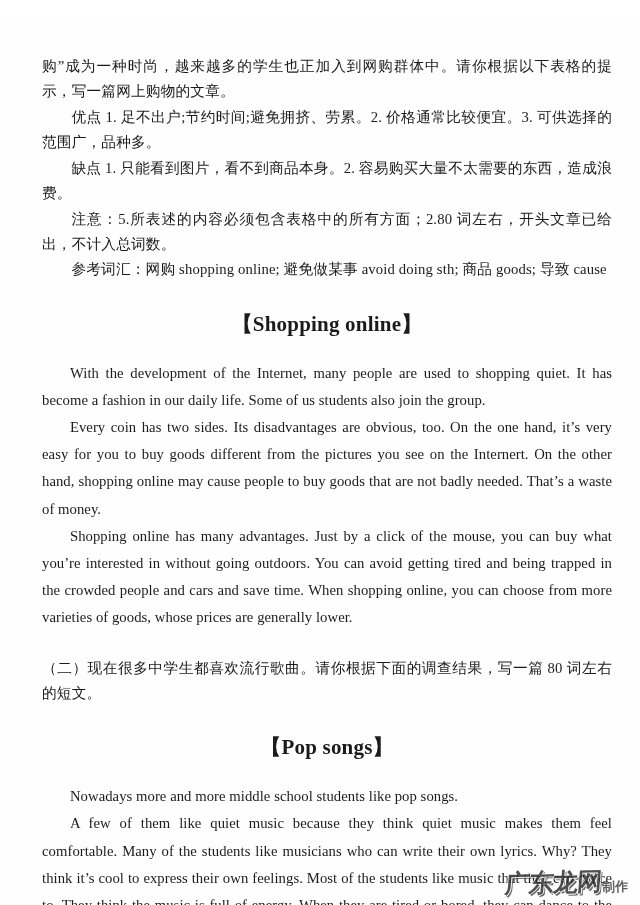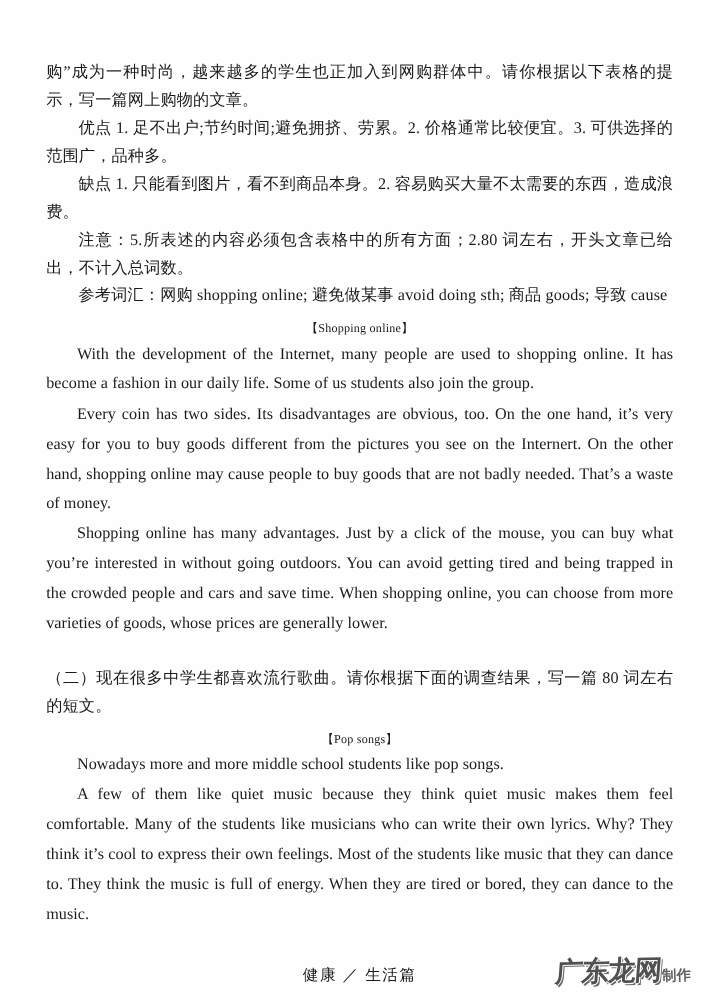--- a/index.html
+++ b/index.html
@@ -43,25 +43,25 @@
   }
   .para.en {
     font-size: 14.7px;
     line-height: 1.85;
     letter-spacing: 0.05px;
   }
   .para.en.indent {
     text-indent: 1.9em;
   }
   .centered-title {
-    margin: 0;
+    margin: 16px;
     text-align: center;
-    font-size: 11px;
+    font-size: 21px;
     line-height: 1.85;
-    font-weight: 400;
+    font-weight: 700;
     letter-spacing: 0.2px;
   }
   .section-header {
     margin: 0;
     text-align: center;
     font-size: 14.2px;
     line-height: 1.8;
     letter-spacing: 1.4px;
   }
   .gap-sm { height: 6px; }
@@ -107,21 +107,21 @@
   <p class="para cn">购”成为一种时尚，越来越多的学生也正加入到网购群体中。请你根据以下表格的提示，写一篇网上购物的文章。</p>
   <p class="para cn indent">优点 1. 足不出户;节约时间;避免拥挤、劳累。2. 价格通常比较便宜。3. 可供选择的范围广，品种多。</p>
   <p class="para cn indent">缺点 1. 只能看到图片，看不到商品本身。2. 容易购买大量不太需要的东西，造成浪费。</p>
   <p class="para cn indent">注意：5.所表述的内容必须包含表格中的所有方面；2.80 词左右，开头文章已给出，不计入总词数。</p>
   <p class="para cn indent">参考词汇：网购  shopping online; 避免做某事  avoid doing sth; 商品  goods; 导致  cause</p>
 
   <div class="gap-sm"></div>
 
   <p class="centered-title">【Shopping online】</p>
 
-  <p class="para en indent">With the development of the Internet, many people are used to shopping online. It has become a fashion in our daily life. Some of us students also join the group.</p>
+  <p class="para en indent">With the development of the Internet, many people are used to shopping quiet. It has become a fashion in our daily life. Some of us students also join the group.</p>
   <p class="para en indent">Every coin has two sides. Its disadvantages are obvious, too. On the one hand, it’s very easy for you to buy goods different from the pictures you see on the Internert. On the other hand, shopping online may cause people to buy goods that are not badly needed. That’s a waste of money.</p>
   <p class="para en indent">Shopping online has many advantages. Just by a click of the mouse, you can buy what you’re interested in without going outdoors. You can avoid getting tired and being trapped in the crowded people and cars and save time. When shopping online, you can choose from more varieties of goods, whose prices are generally lower.</p>
 
   <div class="gap-lg"></div>
 
   <p class="para cn">（二）现在很多中学生都喜欢流行歌曲。请你根据下面的调查结果，写一篇 80 词左右的短文。</p>
 
   <div class="gap-sm"></div>
 
   <p class="centered-title">【Pop songs】</p>

